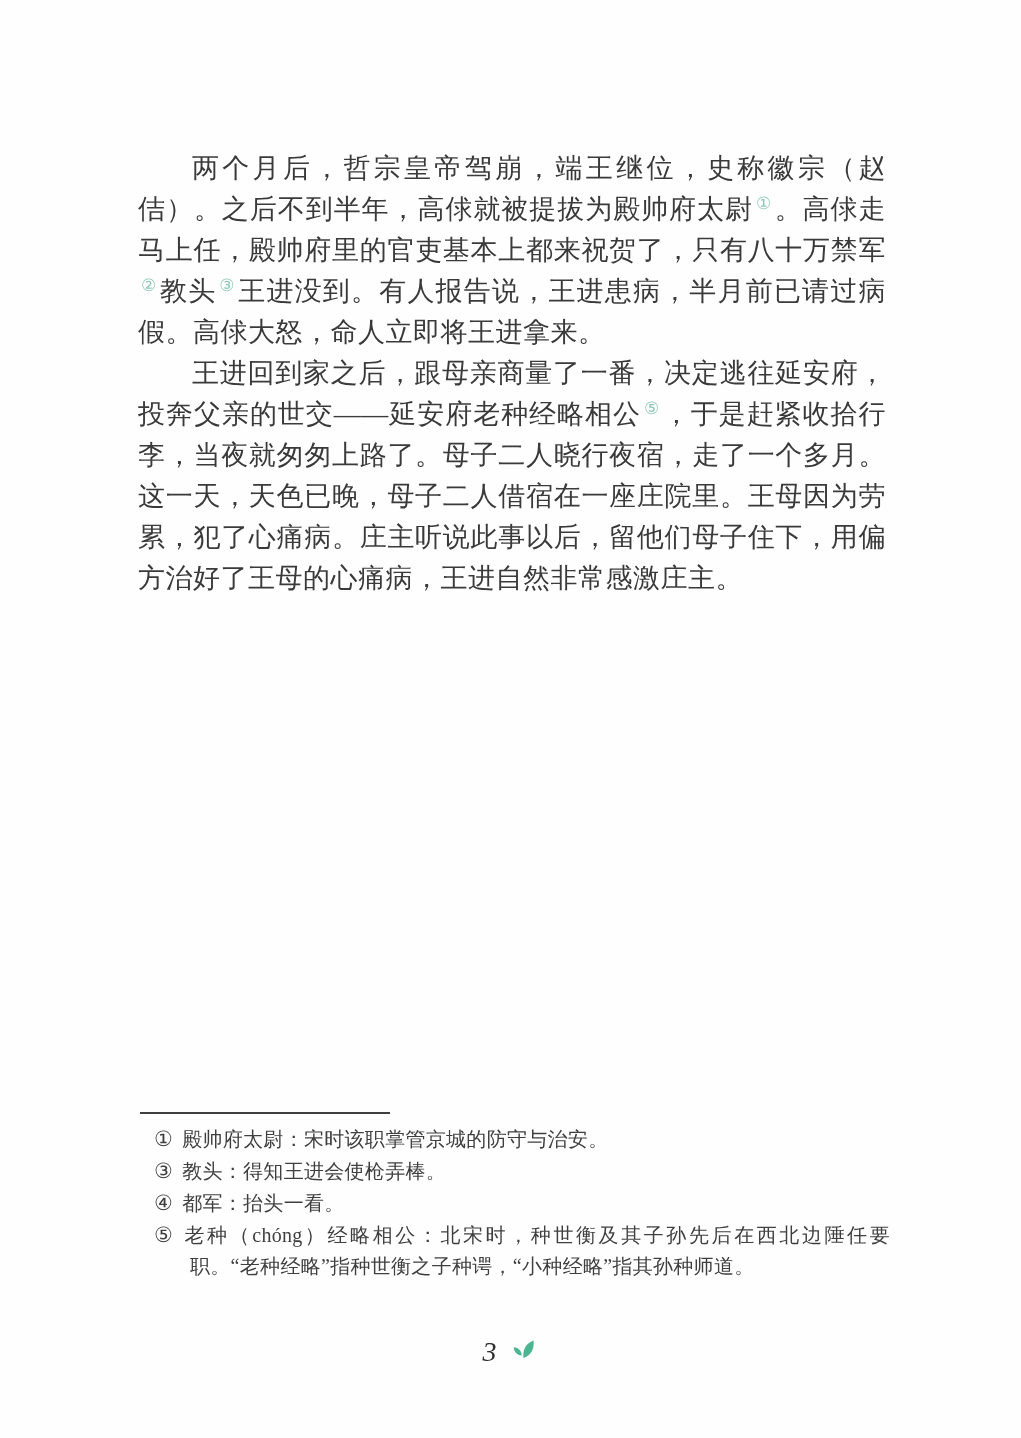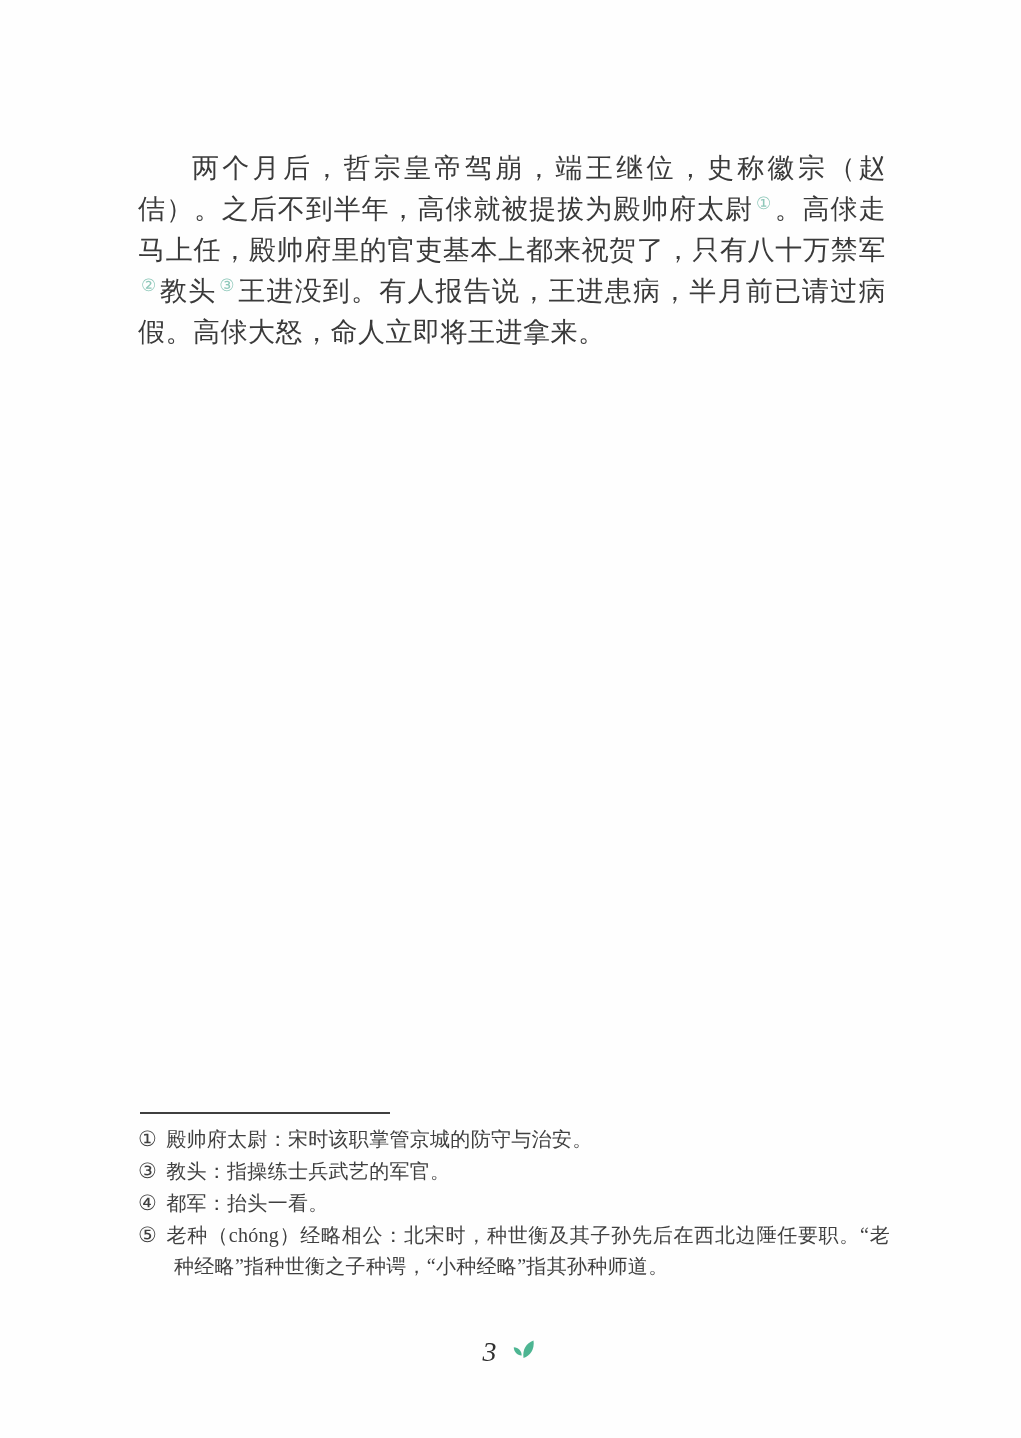--- a/index.html
+++ b/index.html
@@ -46,21 +46,21 @@
     left: 138px; top: 1124px; width: 752px;
     font-size: 20px;
     line-height: 31px;
     color: #3f3f3f;
     text-align: justify;
     letter-spacing: 0.3px;
   }
   .fn {
     padding-left: 36px;
     text-indent: -36px;
-    margin: 0 0 1px 0;
+    margin: 0 0 1px 16px;
   }
   .fn-marker {
     font-size: 21px;
     margin-right: 9px;
   }
   .page-footer {
     position: absolute;
     left: 0; top: 1336px; width: 100%;
     display: flex;
     justify-content: center;
@@ -77,30 +77,33 @@
 </style>
 </head>
 <body>
 
 <div class="page">
 
   <div class="body-text">
     <p>
       <span>两个月后，哲宗皇帝驾崩，端王继位，史称徽宗（赵佶）。之后不到半年，高俅就被提拔为殿帅府太尉</span><sup class="fn-ref">①</sup><span>。高俅走马上任，殿帅府里的官吏基本上都来祝贺了，只有八十万禁军</span><sup class="fn-ref">②</sup><span>教头</span><sup class="fn-ref">③</sup><span>王进没到。有人报告说，王进患病，半月前已请过病假。高俅大怒，命人立即将王进拿来。</span>
     </p>
+    <p>
+      <span>王进回到家之后，跟母亲商量了一番，决定逃往延安府，投奔父亲的世交——延安府老种经略相公</span><sup class="fn-ref">⑤</sup><span>，于是赶紧收拾行李，当夜就匆匆上路了。母子二人晓行夜宿，走了一个多月。这一天，天色已晚，母子二人借宿在一座庄院里。王母因为劳累，犯了心痛病。庄主听说此事以后，留他们母子住下，用偏方治好了王母的心痛病，王进自然非常感激庄主。</span>
+    </p>
   </div>
 
   <div class="footnote-rule"></div>
 
   <div class="footnotes">
     <div class="fn">
       <span class="fn-marker">①</span><span class="fn-text">殿帅府太尉：宋时该职掌管京城的防守与治安。</span>
     </div>
     <div class="fn">
-      <span class="fn-marker">③</span><span class="fn-text">教头：指操练士兵武艺的军官。</span>
+      <span class="fn-marker">③</span><span class="fn-text">教头：得知王进会使枪弄棒。</span>
     </div>
     <div class="fn">
       <span class="fn-marker">④</span><span class="fn-text">都军：抬头一看。</span>
     </div>
     <div class="fn">
       <span class="fn-marker">⑤</span><span class="fn-text">老种（chóng）经略相公：北宋时，种世衡及其子孙先后在西北边陲任要职。“老种经略”指种世衡之子种谔，“小种经略”指其孙种师道。</span>
     </div>
   </div>
 
   <div class="page-footer">

